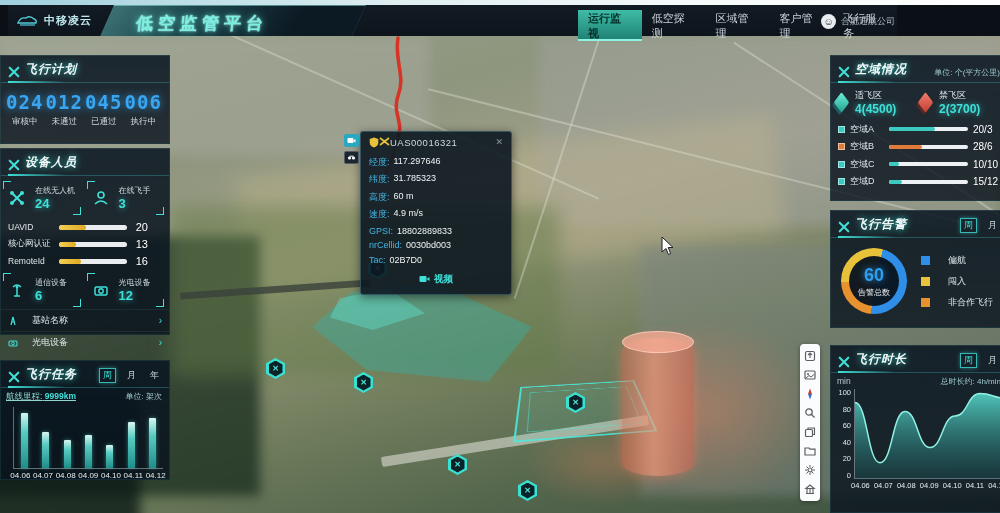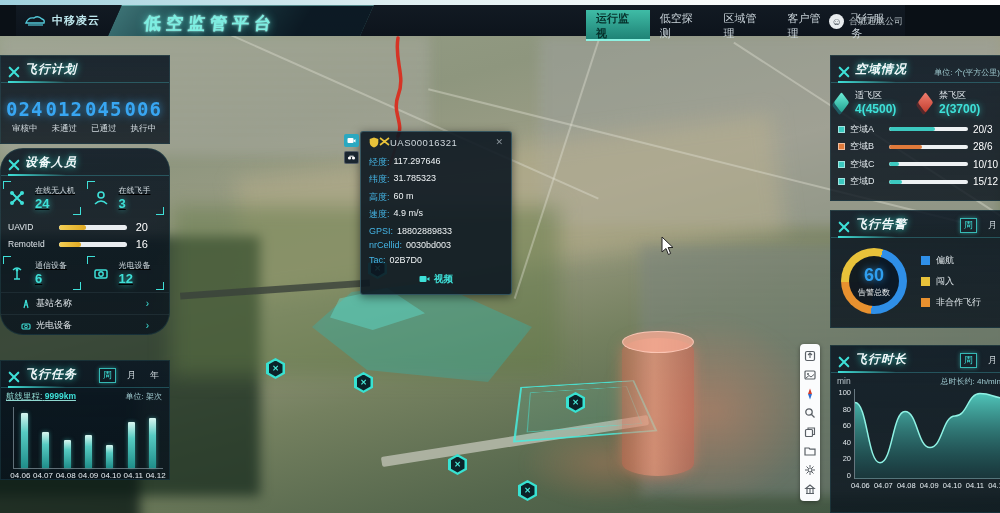--- a/index.html
+++ b/index.html
@@ -3,21 +3,21 @@
 <meta charset="utf-8">
 <style>
   * { margin:0; padding:0; box-sizing:border-box; }
   html,body { width:1000px; height:513px; overflow:hidden; background:#0a1016;
     font-family:"Liberation Sans", sans-serif; }
   #stage { position:relative; width:1000px; height:513px; overflow:hidden; }
 
   
   #topstrip { position:absolute; left:0; top:0; width:1000px; height:5px;
     background:linear-gradient(90deg,#9fd0dd,#dfeef1 40%,#f7fafa 70%,#ffffff); }
-  #topbar { position:absolute; left:16px; top:5px; width:889px; height:31px;
+  #topbar { position:absolute; left:8px; top:5px; width:889px; height:31px;
     background:linear-gradient(180deg,#121a23,#0d141c); z-index:20; }
   .logo-wrap { position:absolute; left:8px; top:8px; display:flex; align-items:center; gap:6px; }
   .logo-text { color:#bfe8ee; font-size:11px; font-weight:bold; letter-spacing:1px; }
   #title-banner { position:absolute; left:92px; top:0; width:252px; height:31px;
     transform:skewX(-24deg); transform-origin:bottom left;
     background:linear-gradient(100deg, rgba(110,220,215,0.45), rgba(40,100,105,0.6) 30%, rgba(12,26,36,0.95) 75%);
     border-top:1px solid rgba(150,240,235,0.5); }
   #page-title { position:absolute; left:128px; top:7px; font-size:17px; font-weight:bold;
     letter-spacing:5px; color:#7defe2; transform:skewX(-6deg);
     text-shadow:0 0 8px rgba(80,230,215,0.9), 0 0 2px #dffffa; }
@@ -75,41 +75,41 @@
     text-shadow:0 0 7px rgba(47,216,200,0.9); letter-spacing:1px; }
   .p-icon { width:12px; height:12px; flex:0 0 auto; }
   .head-right { margin-left:auto; display:flex; align-items:center; gap:8px; }
   .tab { font-size:9px; color:#cfd8dd; cursor:pointer; padding:0 3px; }
   .tab.active { color:#3ee0d8; border:1px solid rgba(62,224,216,0.8); box-shadow:0 0 4px rgba(62,224,216,0.5); }
   .unit-note { font-size:8px; color:#9fc9cf; white-space:nowrap; }
 
   
   #p-plan { left:0; top:55px; width:170px; height:89px; }
   .stat-row { display:flex; justify-content:space-between; padding:8px 6px 0 4px; }
-  .stat { text-align:center; flex:1;margin-top:7px; }
+  .stat { text-align:center; flex:1; }
   .stat-val { font-family:"DejaVu Sans Mono", monospace; font-weight:bold; font-size:19px; color:#38a6f2;
     text-shadow:0 0 8px rgba(56,166,242,0.8); letter-spacing:1px; }
   .stat-lab { font-size:8.5px; color:#cfd8dd; margin-top:3px; }
 
   
-  #p-dev { left:0; top:148px; width:170px; height:187px;border-radius:23px; }
+  #p-dev { left:0; top:148px; width:170px; height:187px; }
   .box-row { display:flex; gap:6px; padding:5px 5px 2px 2px; }
-  .bracket { position:relative; flex:1; display:flex; align-items:center; gap:10px; padding:4px 4px 4px 6px;text-decoration:underline; }
+  .bracket { position:relative; flex:1; display:flex; align-items:center; gap:10px; padding:4px 4px 4px 6px; }
   .bracket::before, .bracket::after { content:""; position:absolute; width:7px; height:7px; }
   .bracket::before { left:0; top:0; border-left:1px solid #3ee0d8; border-top:1px solid #3ee0d8; }
   .bracket::after { right:0; bottom:0; border-right:1px solid #3ee0d8; border-bottom:1px solid #3ee0d8; }
   .bx-icon { width:16px; height:16px; }
   .bx-lab { font-size:8px; color:#cfd8dd; }
   .bx-val { font-size:13px; font-weight:bold; color:#3ee0d8; text-shadow:0 0 6px rgba(62,224,216,0.7); }
   .bar-row { display:flex; align-items:center; gap:5px; padding:4px 21px 1px 7px; }
   .bar-lab { font-size:8.5px; color:#dfe6ea; width:46px; flex:0 0 auto; }
   .bar-track { flex:1; height:5px; background:#e9edf0; border-radius:3px; overflow:hidden; }
   .dev-fill { height:100%; background:linear-gradient(90deg,#f3cf56,#e0a922); border-radius:3px; }
   .bar-val { font-size:11px; color:#ffffff; width:16px; text-align:right; flex:0 0 auto; }
-  .link-row { display:flex; align-items:center; gap:5px; padding:4px 20px; cursor:pointer;
+  .link-row { display:flex; align-items:center; gap:14px; padding:4px 7px; cursor:pointer;
     border-top:1px solid rgba(120,160,170,0.12); }
   .link-lab { font-size:9px; color:#e2e8ec; }
   .chev { margin-left:auto; color:#3ee0d8; font-size:10px; }
 
   
   #p-task { left:0; top:360px; width:170px; height:120px; }
   .info-row { display:flex; justify-content:space-between; padding:3px 7px 0 5px; }
   .mileage { font-size:8.5px; color:#8fd8d0;text-decoration:underline; }
   .mileage b { color:#3ee0d8; font-weight:bold; }
   #task-chart { position:relative; margin:4px 6px 0 12px; height:62px;
@@ -138,21 +138,21 @@
 
   
   #p-alert { left:830px; top:210px; width:178px; height:118px; }
   .alert-body { display:flex; align-items:center; gap:14px; padding:10px 6px 0 10px; }
   #donut { position:relative; width:66px; height:66px; border-radius:50%; }
   #donut-hole { position:absolute; inset:8px; border-radius:50%; background:rgba(9,20,31,0.96);
     display:flex; flex-direction:column; align-items:center; justify-content:center; }
   #alert-total { font-size:18px; font-weight:bold; color:#2f9ff0; text-shadow:0 0 7px rgba(47,159,240,0.8); }
   #alert-total-lab { font-size:8px; color:#f0f4f6; margin-top:1px; }
   .legend { display:flex; flex-direction:column; gap:8px; }
-  .leg-item { display:flex; align-items:center; gap:6px; }
+  .leg-item { display:flex; align-items:center; gap:18px; }
   .leg-swatch { width:9px; height:9px; }
   .leg-lab { font-size:9px; color:#dfe6ea; }
 
   
   #p-dur { left:830px; top:345px; width:178px; height:168px; }
   .dur-sub { display:flex; justify-content:space-between; padding:3px 6px 0 6px; }
   .dur-min { font-size:8.5px; color:#b8c4ca; }
   #dur-wrap { display:flex; padding:2px 0 0 4px; }
   #area-yticks { display:flex; flex-direction:column; justify-content:space-between; height:90px;
     width:16px; text-align:right; }
@@ -325,20 +325,27 @@
       </div>
     </div>
     <div class="bar-row">
       <span class="bar-lab">UAVID</span>
       <div class="bar-track">
           <div class="dev-fill" style="width: 39%;"></div>
         </div>
       <span class="bar-val">20</span>
     </div>
     <div class="bar-row">
+      <span class="bar-lab">核心网认证</span>
+      <div class="bar-track">
+          <div class="dev-fill" style="width: 25%;"></div>
+        </div>
+      <span class="bar-val">13</span>
+    </div>
+    <div class="bar-row">
       <span class="bar-lab">RemoteId</span>
       <div class="bar-track">
           <div class="dev-fill" style="width: 33%;"></div>
         </div>
       <span class="bar-val">16</span>
     </div>
     <div class="box-row">
       <div class="bracket">
         <svg class="bx-icon" viewBox="0 0 16 16">
             <path d="M8 5 V14 M5 14 H11" stroke="#3ee0d8" stroke-width="1.5"></path>

